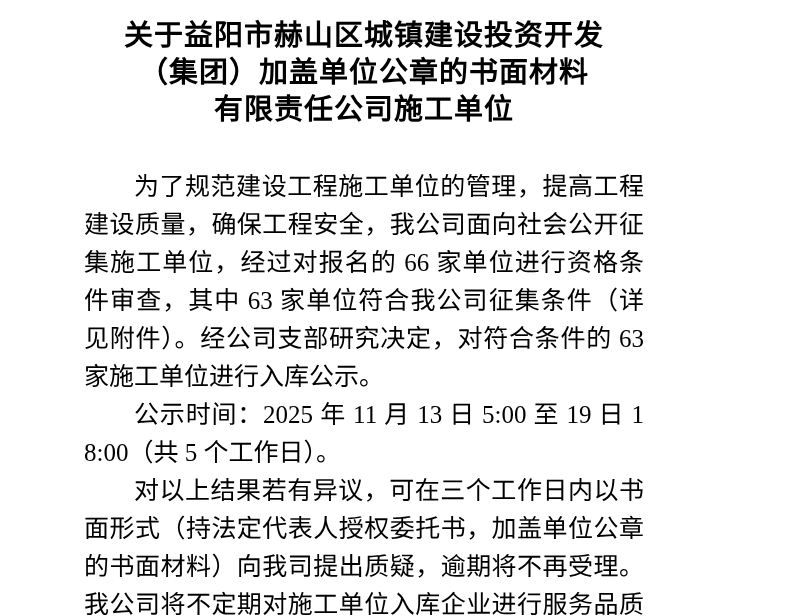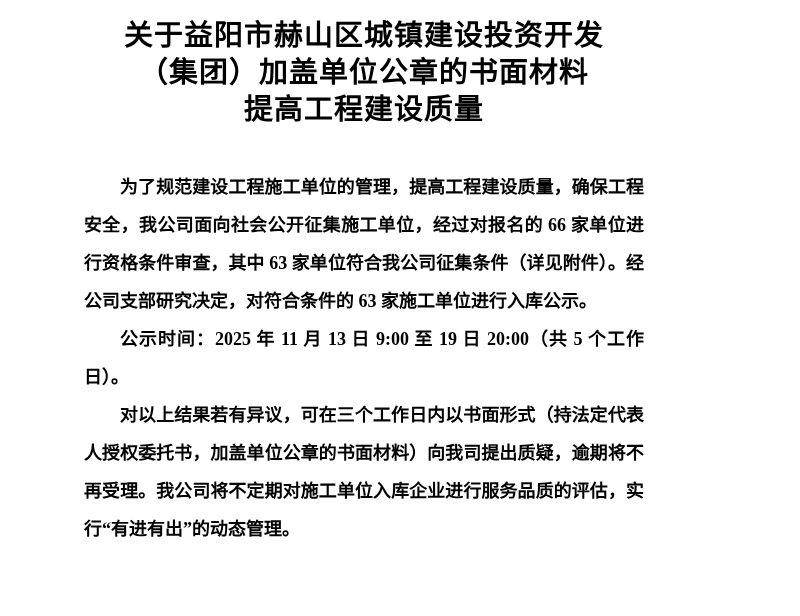--- a/index.html
+++ b/index.html
@@ -28,40 +28,39 @@
     letter-spacing: 1px;
     white-space: nowrap;
   }
   .body-block {
     width: 560px;
     margin: 40px auto 0 auto;
   }
   .body-paragraph {
     margin: 0;
     font-family: "Liberation Serif", "DejaVu Serif", serif;
-    font-size: 18px;
+    font-size: 25px;
     line-height: 38px;
     color: #000000;
     text-align: justify;
     text-justify: inter-character;
     text-indent: 2em;
     word-break: break-all;
-    font-weight: bold;
   }
 </style>
 </head>
 <body>
 
 <div class="page">
 
   <div class="title-block">
     <div class="title-line">关于益阳市赫山区城镇建设投资开发</div>
     <div class="title-line">（集团）加盖单位公章的书面材料</div>
-    <div class="title-line">提高工程建设质量</div>
+    <div class="title-line">有限责任公司施工单位</div>
   </div>
 
   <div class="body-block">
     <p class="body-paragraph">为了规范建设工程施工单位的管理，提高工程建设质量，确保工程安全，我公司面向社会公开征集施工单位，经过对报名的 66 家单位进行资格条件审查，其中 63 家单位符合我公司征集条件（详见附件）。经公司支部研究决定，对符合条件的 63 家施工单位进行入库公示。</p>
-    <p class="body-paragraph">公示时间：2025 年 11 月 13 日 9:00 至 19 日 20:00（共 5 个工作日）。</p>
+    <p class="body-paragraph">公示时间：2025 年 11 月 13 日 5:00 至 19 日 18:00（共 5 个工作日）。</p>
     <p class="body-paragraph">对以上结果若有异议，可在三个工作日内以书面形式（持法定代表人授权委托书，加盖单位公章的书面材料）向我司提出质疑，逾期将不再受理。我公司将不定期对施工单位入库企业进行服务品质的评估，实行“有进有出”的动态管理。</p>
   </div>
 
 </div>
 
 </body></html>

